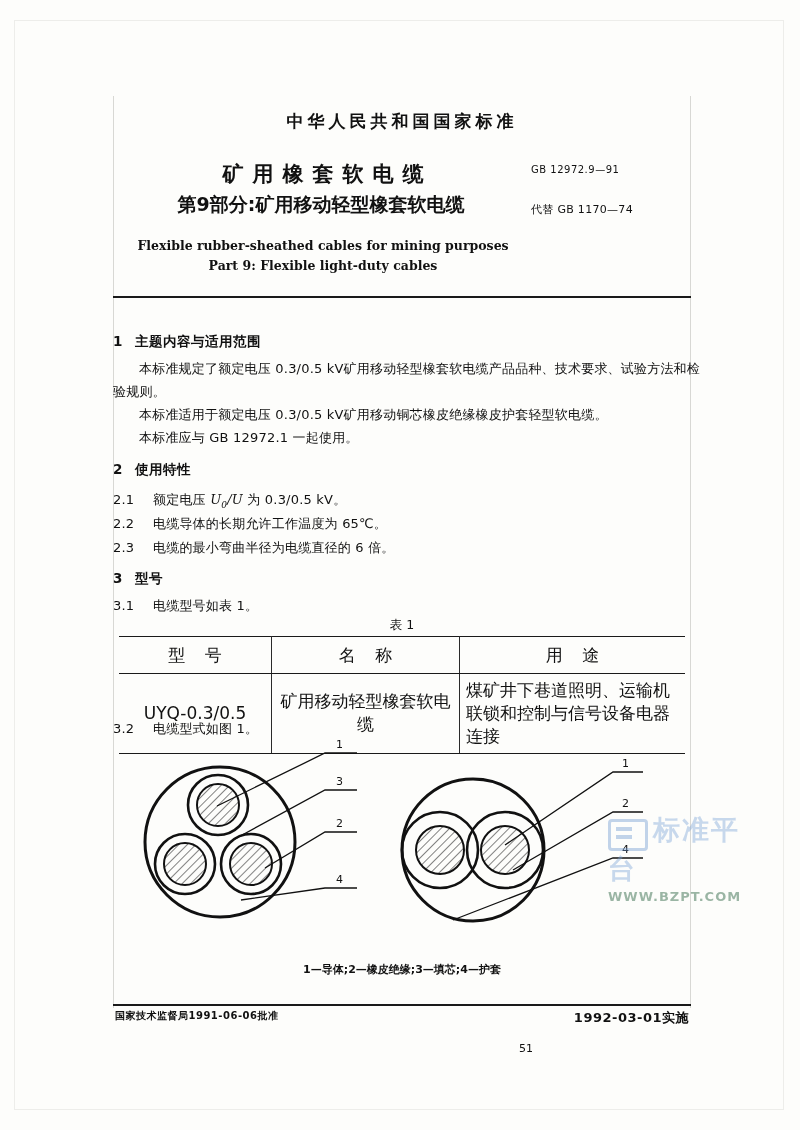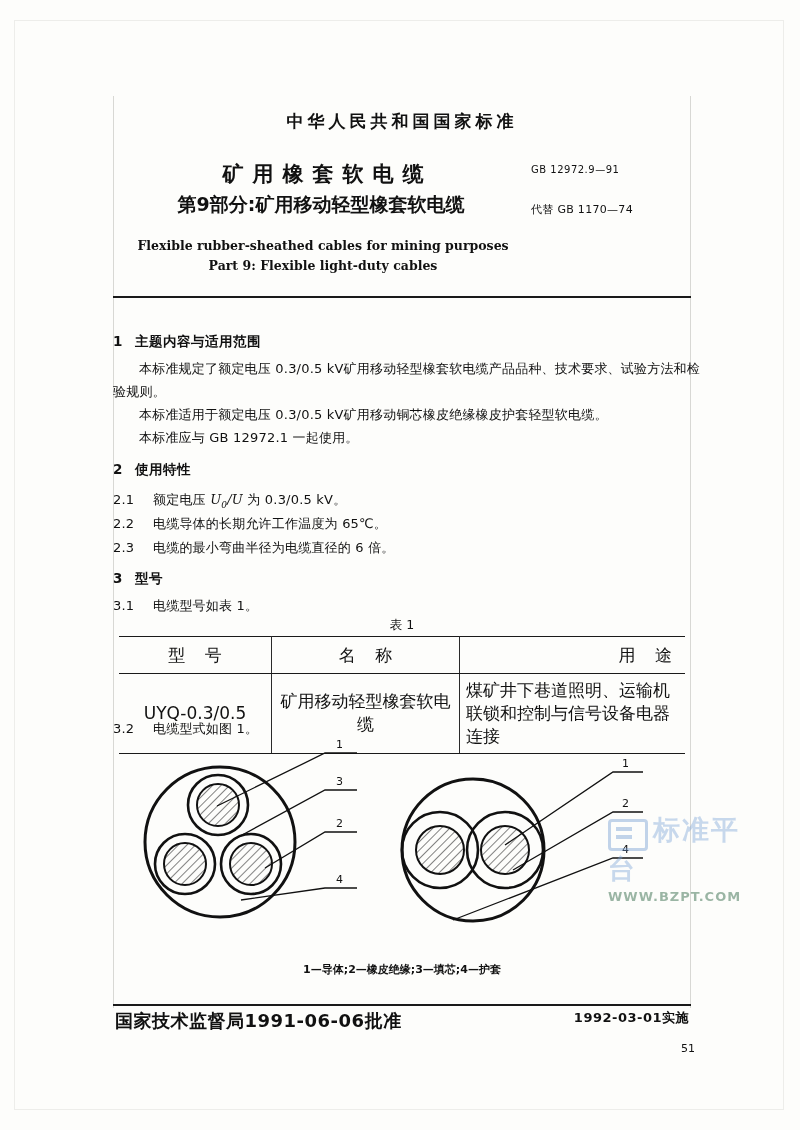--- a/index.html
+++ b/index.html
@@ -270,38 +270,38 @@
   .hr-foot {
     position: absolute;
     left: 0; top: 1004px;
     width: 578px;
     height: 2px;
     background: #1a1a1a;
   }
   .foot-left {
     position: absolute;
     left: 2px; top: 1009px;
-    font-size: 18px;
+    font-size: 10px;
     font-weight: bold;
     letter-spacing: 0.5px;
   }
   .foot-right {
     position: absolute;
     left: 430px; top: 1009px;
     width: 146px;
     text-align: right;
     font-size: 13px;
     font-weight: bold;
     letter-spacing: 0.5px;
   }
   .page-no {
     position: absolute;
-    left: 436px; top: 1042px;
+    left: 406px; top: 1042px;
     width: 146px;
-    text-align: right;
+    text-align: left;
     font-size: 11px;
   }
 </style>
 </head>
 <body>
 
 <div class="scan-page">
   <div class="scan-frame"></div>
   <div class="vrule-left"></div>
   <div class="vrule-right"></div>
@@ -354,21 +354,21 @@
       <span class="sub-num">3.1</span><span>电缆型号如表 1。</span>
     </div>
 
     <div class="tbl-caption">表 1</div>
 
     <table class="tbl">
       <tbody>
         <tr class="hdr">
           <td class="c-model">型 号</td>
           <td class="c-name">名 称</td>
-          <td class="c-use" style="text-align:right;">用 途</td>
+          <td class="c-use" style="text-align:center;">用 途</td>
         </tr>
         <tr class="body">
           <td class="c-model">UYQ-0.3/0.5</td>
           <td class="c-name">矿用移动轻型橡套软电缆</td>
           <td class="c-use">煤矿井下巷道照明、运输机联锁和控制与信号设备电器连接</td>
         </tr>
       </tbody>
     </table>
 
     <div class="para" style="top:720px; left:0;">

